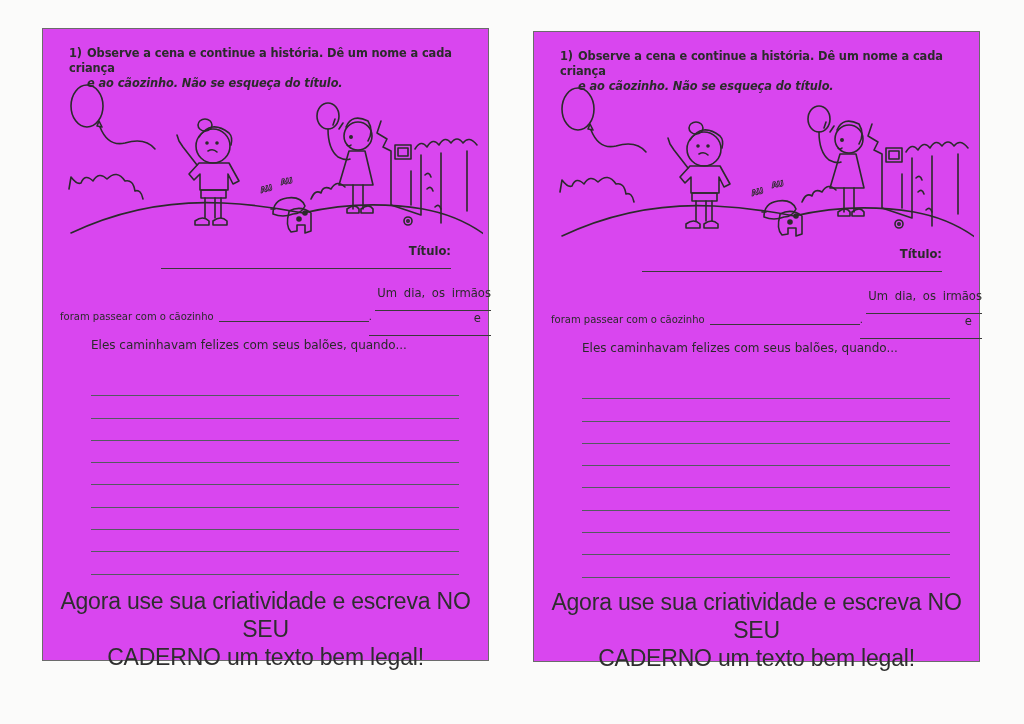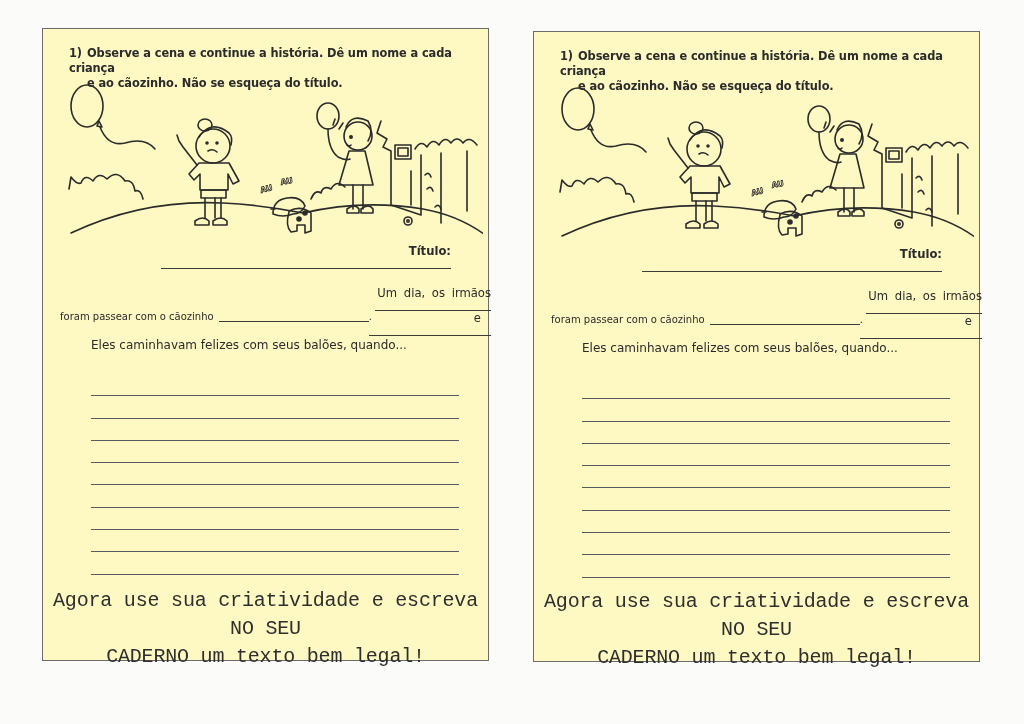--- a/index.html
+++ b/index.html
@@ -5,33 +5,33 @@
     html, body { margin: 0; padding: 0; }
     body {
       width: 1024px; height: 724px; position: relative; overflow: hidden;
       background: #fbfbfa;
       font-family: "DejaVu Sans", sans-serif;
       color: #2a2a2a;
     }
     .sheet {
       position: absolute;
       border: 1.5px solid #6b6b6b;
-      background: #fef9c3;
+      background: #d946ef;
       box-sizing: border-box;
     }
     #sheet-left  { left: 42px;  top: 28px; width: 447px; height: 633px; }
     #sheet-right { left: 533px; top: 31px; width: 447px; height: 631px; }
 
     .instr {
       position: absolute; left: 26px; top: 17px; width: 420px;
       font-size: 11.4px; font-weight: bold; line-height: 15px; color: #2b2b2b;
       letter-spacing: -0.1px;
     }
     .instr .num { display: inline-block; width: 18px; }
-    .instr .l2 { padding-left: 18px; display: block; }
+    .instr .l2 { padding-left: 18px; display: block; font-style: italic; }
 
     .scene { position: absolute; left: 20px; top: 52px; width: 420px; height: 155px; }
 
     .title-row {
       position: absolute; left: 58px; top: 215px; width: 350px;
       font-size: 11.6px; font-weight: bold; display: flex; align-items: flex-end; flex-direction: column;
     }
     .blank { display: inline-block; border-bottom: 1.2px solid #3a3a3a; height: 10px; }
 
     .line1 {
@@ -45,22 +45,22 @@
     .line3 {
       position: absolute; left: 48px; top: 309px; width: 400px;
       font-size: 12px;
     }
     .write-lines { position: absolute; left: 48px; top: 345px; width: 368px; }
     .write-line {
       height: 22.3px; border-bottom: 1.3px solid #555a60; box-sizing: border-box;
     }
     .closing {
       position: absolute; left: 0; width: 100%; top: 558px;
-      text-align: center; font-family: Liberation Mono, monospace;
-      font-size: 20px; line-height: 28px; color: #2e2e2e; letter-spacing: -0.2px;
+      text-align: center; font-family: Liberation Sans, sans-serif;
+      font-size: 23px; line-height: 28px; color: #2e2e2e; letter-spacing: -0.2px;
     }
   </style>
 </head>
 <body>
 
 <div class="sheet" id="sheet-left">
   <div class="instr">
     <span class="num">1)</span><span>Observe a cena e continue a história. Dê um nome a cada criança</span>
     <span class="l2">e ao cãozinho. Não se esqueça do título.</span>
   </div>

